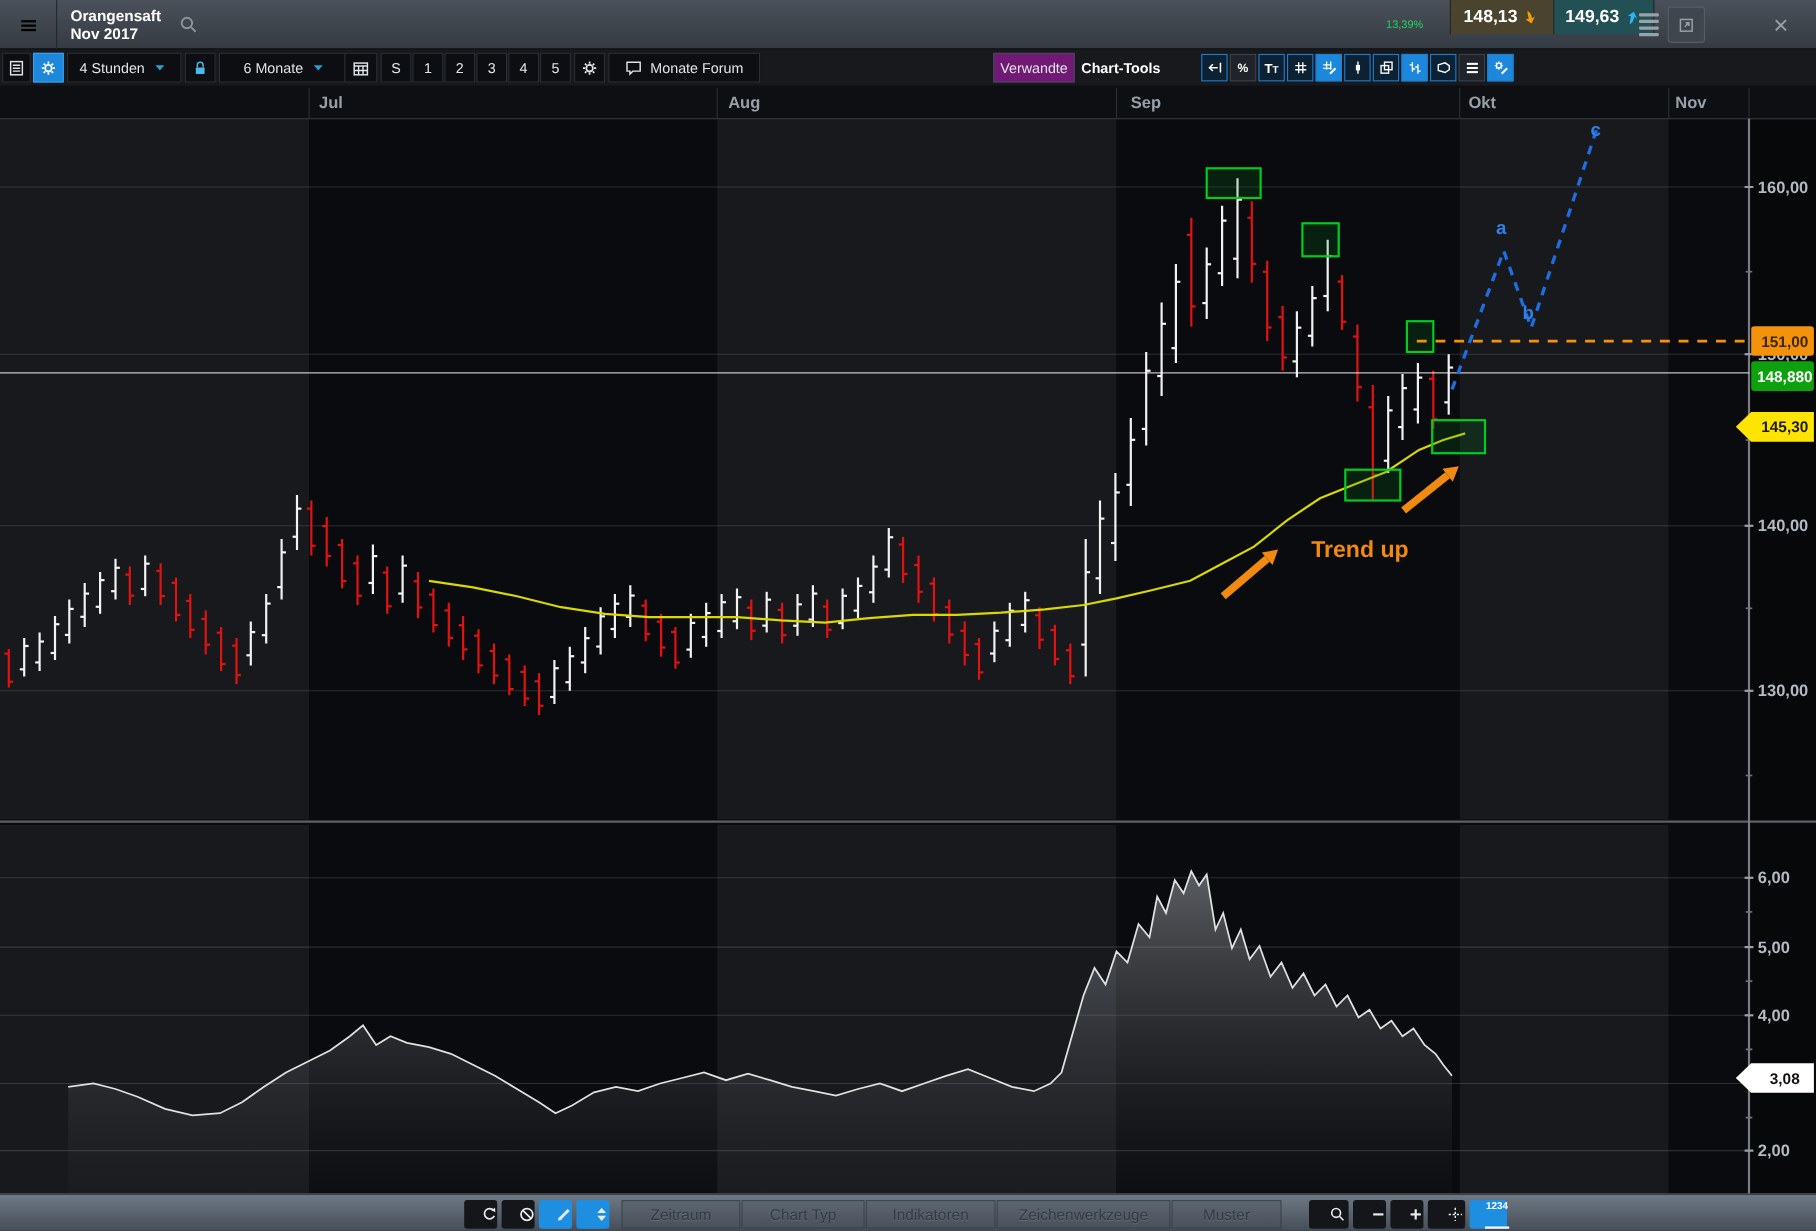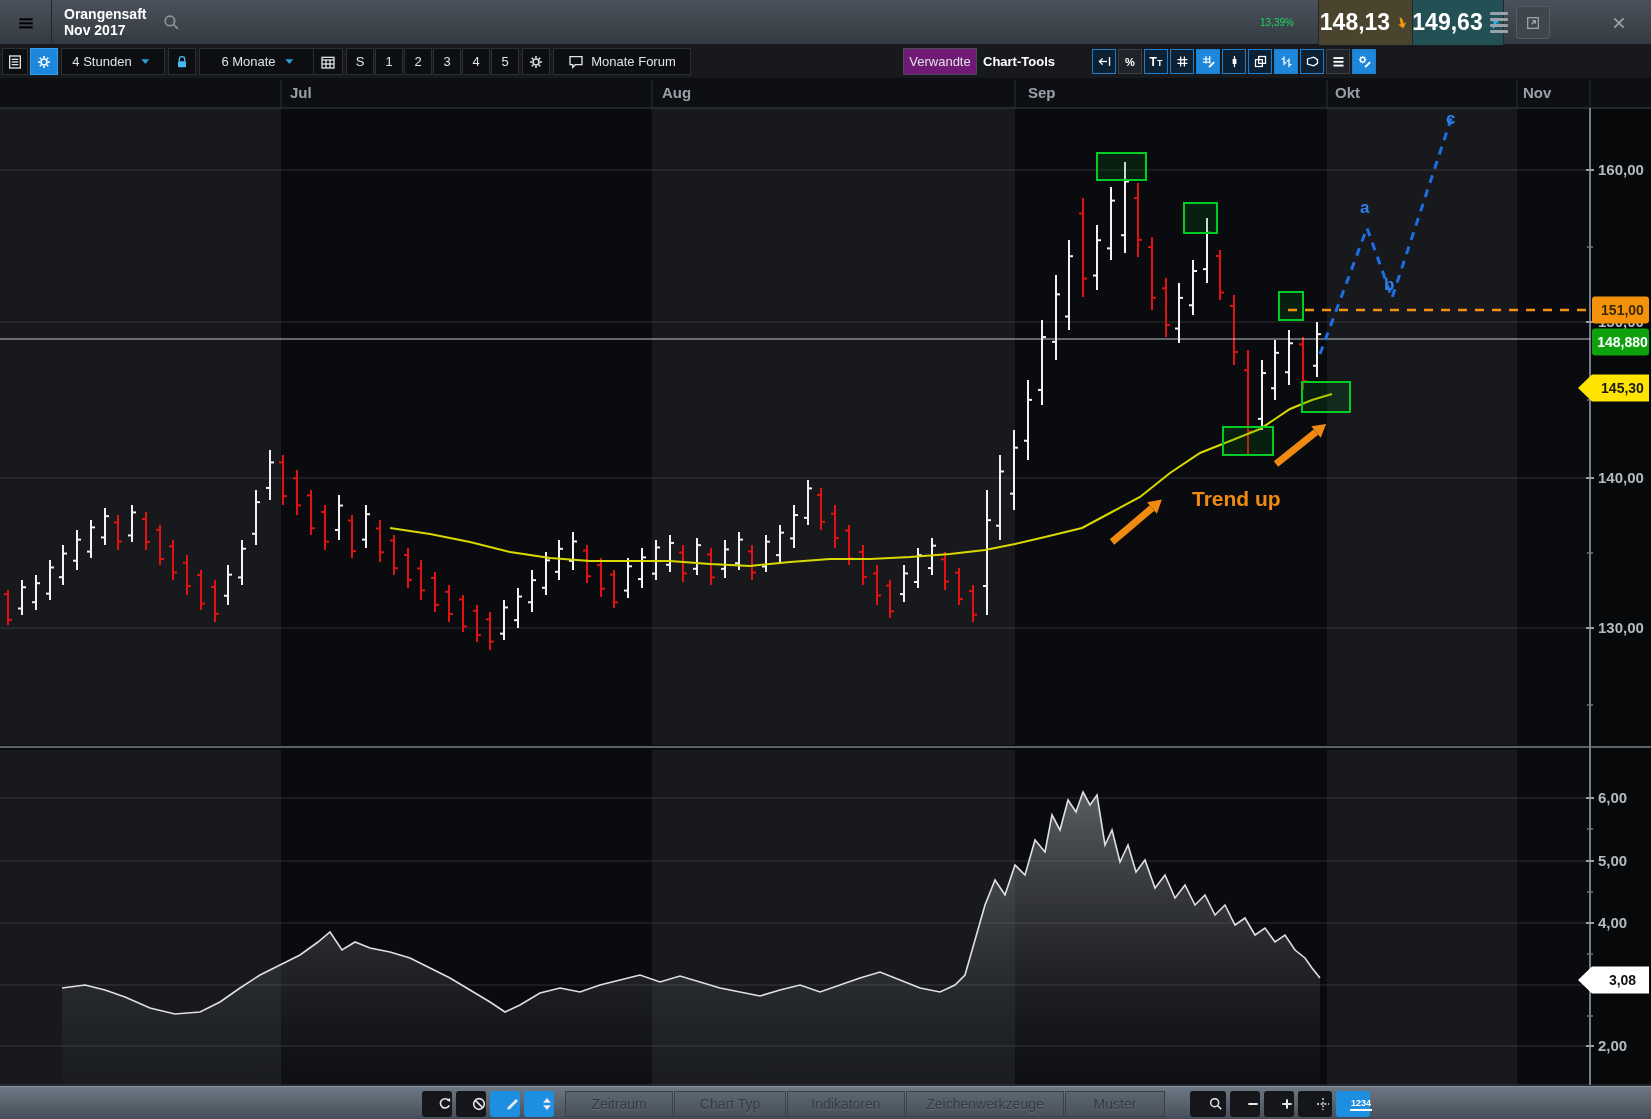--- a/index.html
+++ b/index.html
@@ -7,22 +7,22 @@
   .app{position:relative;width:1651px;height:1119px;background:#0a0b0d;overflow:hidden;}
   
   .topbar{position:absolute;left:0;top:0;width:1651px;height:45px;
     background:linear-gradient(#4a515a,#353b42);border-bottom:1px solid #15171a;padding-left:46px;}
   .menu-btn{position:absolute;left:0;top:0;width:52px;height:45px;border-right:1px solid #23272c;
     display:flex;align-items:center;justify-content:center;cursor:pointer;}
   .title{position:absolute;left:64px;top:6px;color:#fff;font-weight:bold;font-size:14px;line-height:16px;white-space:pre;}
   .search-ic{position:absolute;left:162px;top:13px;color:#8d949c;}
   .pct{position:absolute;left:1240px;top:0;width:74px;height:45px;line-height:45px;text-align:center;
     font-weight:normal;font-size:10px;color:#1ed760;}
-  .cell{position:absolute;top:0;height:45px;display:flex;align-items:center;justify-content:center;
-    gap:5px;color:#fff;font-weight:bold;font-size:23px;border-left:1px solid #23272c;cursor:pointer;}
+  .cell{position:absolute;top:0;height:31px;display:flex;align-items:center;justify-content:center;
+    gap:5px;color:#fff;font-weight:bold;font-size:16px;border-left:1px solid #23272c;cursor:pointer;}
   .cell.sell{left:1318px;width:94px;background:#4a432e;}
   .cell.buy{left:1412px;width:92px;background:#235055;border-right:1px solid #23272c;}
   .sell .i{color:#f59a0c;} .buy .i{color:#29b6f6;}
   .ladder{position:absolute;left:1490px;top:7px;width:18px;height:31px;display:flex;flex-direction:column;
     gap:3px;justify-content:center;}
   .ladder b{display:block;height:3px;background:#9aa1a8;border-radius:1px;}
   .win-btn{position:absolute;top:6px;width:34px;height:33px;display:flex;align-items:center;justify-content:center;
     color:#9aa1a8;cursor:pointer;}
   .win-btn.max{left:1516px;border:1px solid #565d66;border-radius:3px;background:#3f464e;}
   .win-btn.close{left:1602px;}
@@ -37,21 +37,21 @@
   .ct-btn{position:absolute;top:4px;width:24px;height:25px;background:#0d2135;border:1px solid #1f7ecb;
     color:#fff;display:flex;align-items:center;justify-content:center;cursor:pointer;font-size:11px;font-weight:bold;}
   .ct-btn.lit{background:#1d87dc;}
   
   svg.chart{position:absolute;left:0;top:78px;}
   svg text{font-family:"Liberation Sans",sans-serif;}
   
   .botbar{position:absolute;left:0;top:1086px;width:1651px;height:33px;
     background:linear-gradient(#6e7884,#454e58);border-top:1px solid #8b95a1;}
   .bic{position:absolute;top:4px;height:26px;background:#14161a;border-radius:3px;color:#e8eaec;
-    display:flex;align-items:center;justify-content:center;cursor:pointer;padding-left:16px;}
+    display:flex;justify-content:center;cursor:pointer;padding-left:16px;}
   .bic.blue{background:#1e8fe0;}
   .btxt{position:absolute;top:4px;height:26px;background:linear-gradient(#5c6671,#49525b);
     border:1px solid #39414a;color:#323a44;font-weight:normal;font-size:14px;display:flex;align-items:center;
     justify-content:center;cursor:pointer;text-shadow:0 1px 0 rgba(255,255,255,0.12);}
   .nums{font-size:9px;font-weight:bold;color:#fff;border-bottom:2px solid #fff;line-height:11px;padding:0 1px;}
   .i{display:inline-flex;align-items:center;justify-content:center;}
   .i svg{display:block;}
 </style>
 </head>
 <body>

